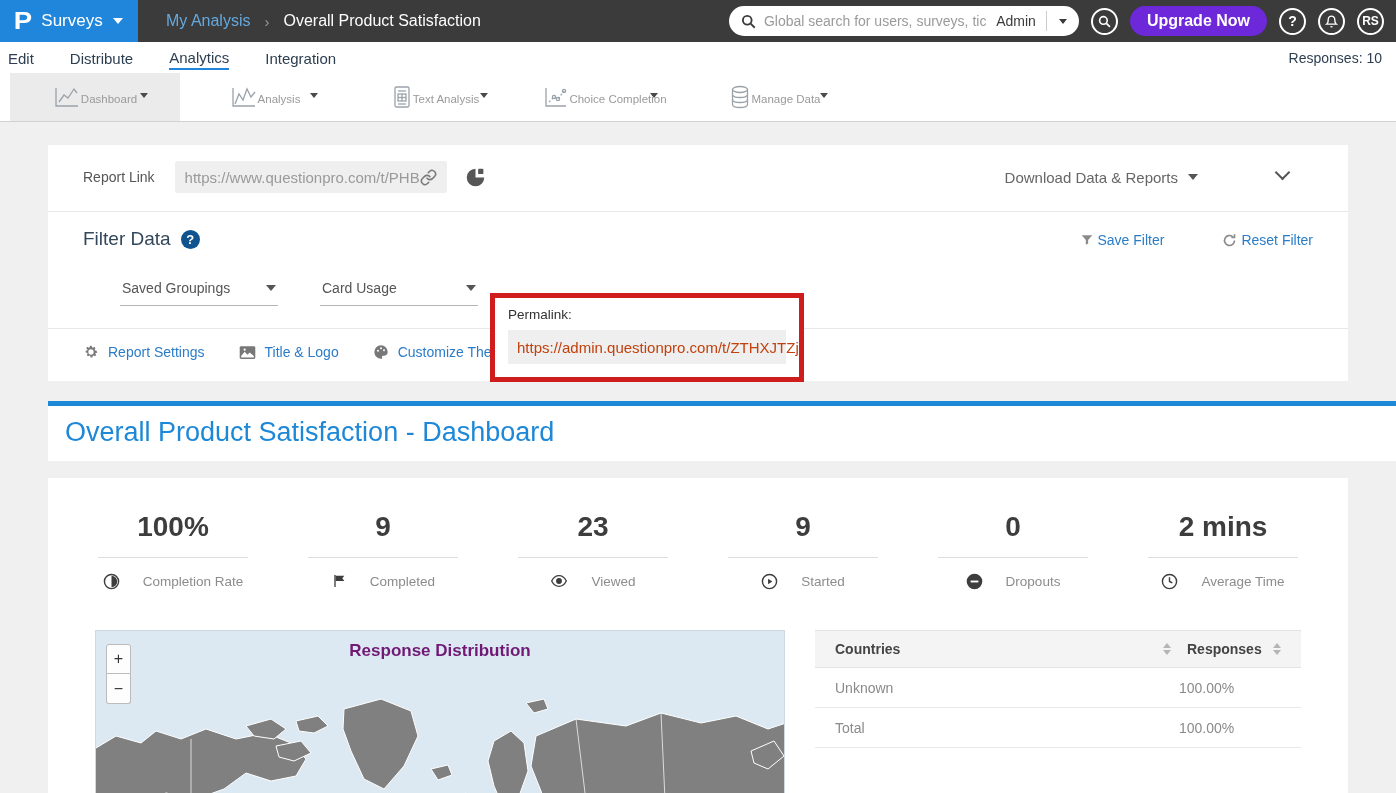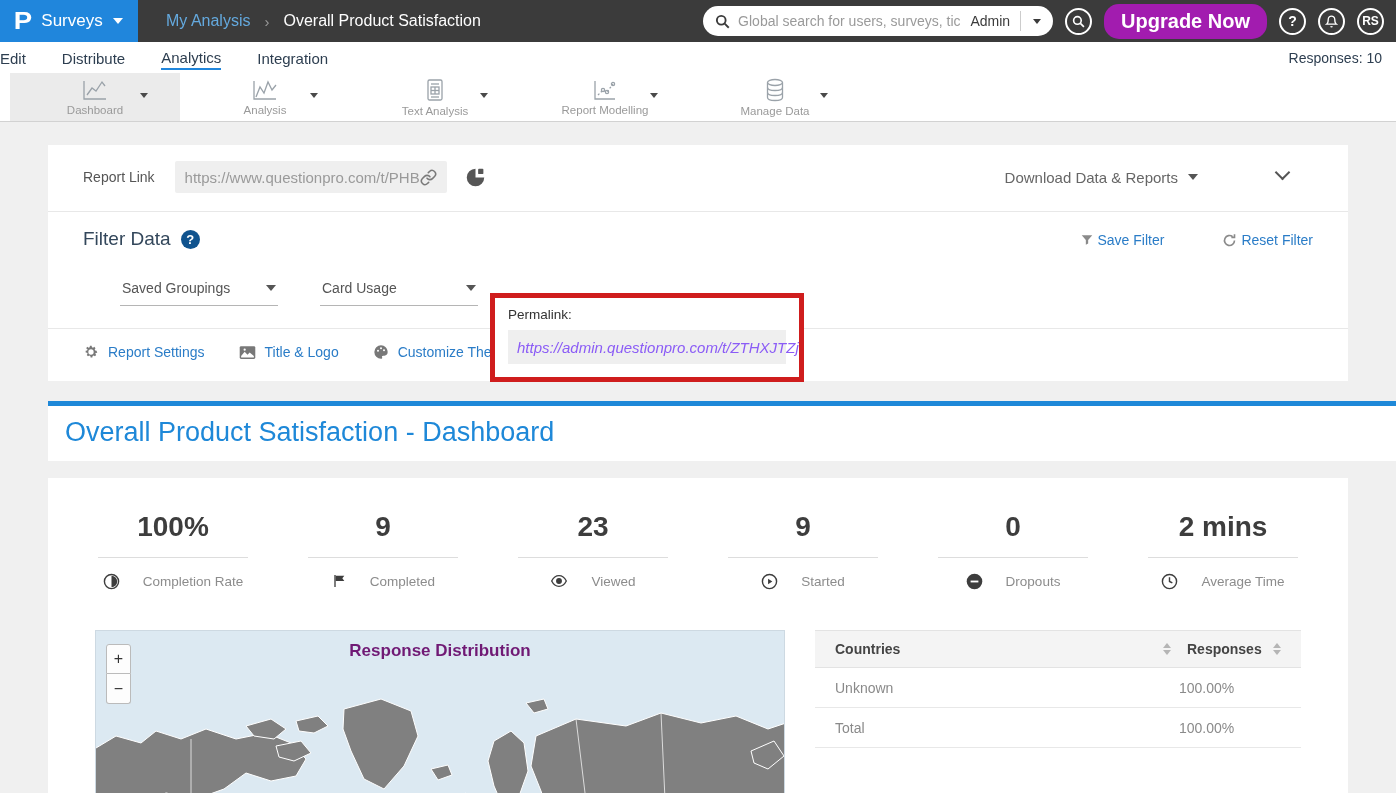--- a/index.html
+++ b/index.html
@@ -17,31 +17,31 @@
   .bc-current { color:#fdfdfd; }
   .topbar-right { position:absolute; right:12px; display:flex; align-items:center; gap:12px; }
   .search-pill { width:350px; height:30px; background:#fff; border-radius:15px; display:flex; align-items:center; padding:0 0 0 12px; }
   .search-pill .mag { flex:0 0 auto; }
   .search-input { border:none; outline:none; flex:1; font-size:14px; color:#555; font-family:"Liberation Sans",sans-serif; margin-left:8px; }
   .search-input::placeholder { color:#9a9a9a; }
   .search-scope { font-size:14px; color:#3b3b3b; padding:0 10px; border-right:1px solid #ccc; height:20px; display:flex; align-items:center; }
   .scope-caret { padding:0 12px; display:flex; align-items:center; height:100%; cursor:pointer; }
   .caret-d { width:0; height:0; border-left:4px solid transparent; border-right:4px solid transparent; border-top:5px solid #3b3b3b; }
   .circle-btn { width:27px; height:27px; border-radius:50%; border:2px solid #fff; display:flex; align-items:center; justify-content:center; color:#fff; font-size:14px; font-weight:bold; cursor:pointer; background:transparent; }
-  .upgrade-btn { background:#a21caf; color:#fff; font-size:20px; font-weight:bold; border:none; border-radius:15px; padding:6px 17px; cursor:pointer; font-family:"Liberation Sans",sans-serif; }
-
-  
-  .tabs-row { background:#fff; height:31px; display:flex; align-items:center; padding:0 0; position:relative; }
+  .upgrade-btn { background:#6d28d9; color:#fff; font-size:16px; font-weight:bold; border:none; border-radius:15px; padding:6px 17px; cursor:pointer; font-family:"Liberation Sans",sans-serif; }
+
+  
+  .tabs-row { background:#fff; height:31px; display:flex; align-items:center; padding:0 8px; position:relative; }
   .tab { font-size:15px; color:#2d3e50; margin-right:36px; cursor:pointer; padding:4px 0 2px; }
   .tab.active { border-bottom:2px solid #2086dc; }
   .responses-count { position:absolute; right:14px; font-size:14px; color:#2d3e50; }
 
   
   .ribbon { background:#fff; height:49px; display:flex; border-bottom:1px solid #d2d2d2; padding-left:10px; }
-  .ribbon-item { width:170px; height:100%; display:flex; flex-direction:column; align-items:center; justify-content:center; position:relative; cursor:pointer; }
+  .ribbon-item { width:170px; height:100%; display:flex; flex-direction:row; align-items:center; justify-content:center; position:relative; cursor:pointer; }
   .ribbon-item.active { background:#ebebeb; }
   .ribbon-item svg { stroke:#9aa2a9; }
   .ribbon-label { font-size:11.5px; color:#9a9a9a; margin-top:3px; }
   .ribbon-caret { position:absolute; right:32px; top:20px; width:0; height:0; border-left:4px solid transparent; border-right:4px solid transparent; border-top:5px solid #4a4a4a; cursor:pointer; }
 
   
   .card { background:#fff; margin:0 48px; }
   .card1 { margin-top:23px; }
   .report-row { display:flex; align-items:center; padding:16px 35px 18px; border-bottom:1px solid #e8e8e8; position:relative; }
   .report-label { font-size:14px; color:#555; margin-right:20px; }
@@ -59,21 +59,21 @@
   .help-dot { width:19px; height:19px; border-radius:50%; background:#10538e; color:#fff; font-size:13px; font-weight:bold; display:flex; align-items:center; justify-content:center; cursor:pointer; }
   .filter-actions { position:absolute; right:35px; top:20px; display:flex; gap:58px; }
   .filter-action { display:flex; align-items:center; gap:4px; cursor:pointer; }
   .filter-action span.txt { font-size:14px; color:#2a7cc7; }
   .select-row { display:flex; gap:42px; margin:30px 0 0 37px; }
   .ql-select { width:158px; border-bottom:1px solid #b5b5b5; padding:0 2px 9px; display:flex; align-items:center; justify-content:space-between; cursor:pointer; }
   .ql-select .lbl { font-size:14px; color:#555; }
   .permalink-box { position:absolute; left:442px; top:81px; width:314px; border:5px solid #cf1d1d; background:#fff; padding:9px 13px 13px; }
   .permalink-label { font-size:13.5px; color:#333; margin-bottom:8px; }
   .permalink-input { background:#efefef; height:34px; display:flex; align-items:center; padding:0 9px; }
-  .permalink-url { font-size:15px; color:#8b5cf6; white-space:nowrap;font-style:italic; }
+  .permalink-url { font-size:15px; color:#c2410c; white-space:nowrap; }
 
   .links-row { display:flex; gap:34px; padding:15px 35px 21px; align-items:center; }
   .cfg-link { display:flex; align-items:center; gap:9px; cursor:pointer; }
   .cfg-link .txt { font-size:14px; color:#2a7cc7; }
 
   
   .blue-bar { height:5px; background:#1e88d8; margin-left:48px; margin-top:20px; }
   .title-band { background:#fff; margin-left:48px; padding:11px 0 13px 17px; }
   .page-title { font-size:27px; color:#1e88d8; }
 
@@ -192,21 +192,21 @@
     <span class="ribbon-caret"></span>
   </div>
   <div class="ribbon-item">
     <svg width="26" height="22" viewBox="0 0 26 22" fill="none" stroke-width="1.3">
         <path d="M3 2v18h20"></path>
         <path d="M6 16l5-5 4 2 6-8" stroke-dasharray="2 2"></path>
         <circle cx="11" cy="11" r="1.6"></circle>
         <circle cx="15" cy="13" r="1.6"></circle>
         <circle cx="21" cy="5" r="1.6"></circle>
       </svg>
-    <span class="ribbon-label">Report Modelling</span>
+    <span class="ribbon-label">Choice Completion</span>
     <span class="ribbon-caret"></span>
   </div>
   <div class="ribbon-item">
     <svg width="22" height="24" viewBox="0 0 22 24" fill="none" stroke-width="1.3">
         <ellipse cx="11" cy="4.5" rx="7.5" ry="3"></ellipse>
         <path d="M3.5 4.5v5c0 1.7 3.4 3 7.5 3s7.5-1.3 7.5-3v-5"></path>
         <path d="M3.5 9.5v5c0 1.7 3.4 3 7.5 3s7.5-1.3 7.5-3v-5"></path>
         <path d="M3.5 14.5v5c0 1.7 3.4 3 7.5 3s7.5-1.3 7.5-3v-5"></path>
       </svg>
     <span class="ribbon-label">Manage Data</span>

